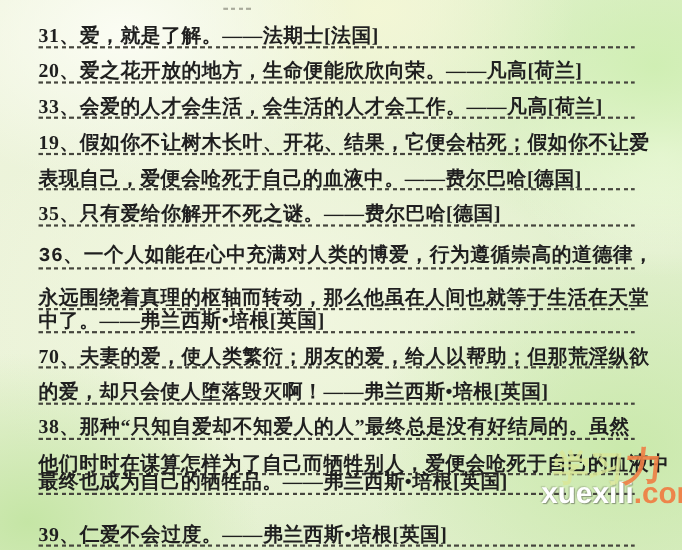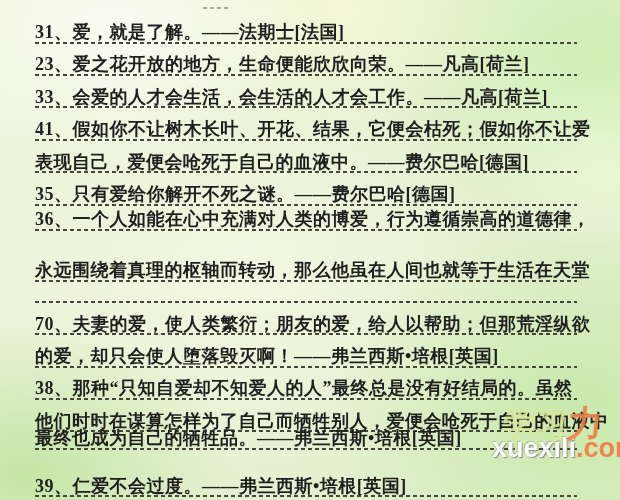--- a/index.html
+++ b/index.html
@@ -96,55 +96,56 @@
 
   <div class="top-dash-fragment"></div>
 
   <div id="lines-container">
   <div class="quote-row" style="top: 21px;">
     <span class="quote-text">31、爱，就是了解。——法期士[法国]</span>
     <div class="ruled-line"></div>
   </div>
 
   <div class="quote-row" style="top: 53.4px;">
-    <span class="quote-text">23、爱之花开放的地方，生命便能欣欣向荣。——凡高[荷兰]</span>
+    <span class="quote-text">20、爱之花开放的地方，生命便能欣欣向荣。——凡高[荷兰]</span>
     <div class="ruled-line"></div>
   </div>
 
   <div class="quote-row" style="top: 85.8px;">
     <span class="quote-text">33、会爱的人才会生活，会生活的人才会工作。——凡高[荷兰]</span>
     <div class="ruled-line"></div>
   </div>
 
   <div class="quote-row" style="top: 118.2px;">
-    <span class="quote-text">41、假如你不让树木长叶、开花、结果，它便会枯死；假如你不让爱</span>
+    <span class="quote-text">19、假如你不让树木长叶、开花、结果，它便会枯死；假如你不让爱</span>
     <div class="ruled-line"></div>
   </div>
 
   <div class="quote-row" style="top: 150.6px;">
     <span class="quote-text">表现自己，爱便会呛死于自己的血液中。——费尔巴哈[德国]</span>
     <div class="ruled-line"></div>
   </div>
 
   <div class="quote-row" style="top: 183px;">
     <span class="quote-text">35、只有爱给你解开不死之谜。——费尔巴哈[德国]</span>
     <div class="ruled-line"></div>
   </div>
 
-  <div class="quote-row" style="top: 208px;">
+  <div class="quote-row" style="top: 222px; font-family: Liberation Mono, monospace;">
     <span class="quote-text">36、一个人如能在心中充满对人类的博爱，行为遵循崇高的道德律，</span>
     <div class="ruled-line"></div>
   </div>
 
   <div class="quote-row" style="top: 259px;">
     <span class="quote-text">永远围绕着真理的枢轴而转动，那么他虽在人间也就等于生活在天堂</span>
     <div class="ruled-line"></div>
   </div>
 
   <div class="quote-row" style="top: 280.2px;">
+    <span class="quote-text">中了。——弗兰西斯•培根[英国]</span>
     <div class="ruled-line"></div>
   </div>
 
   <div class="quote-row" style="top: 312.6px;">
     <span class="quote-text">70、夫妻的爱，使人类繁衍；朋友的爱，给人以帮助；但那荒淫纵欲</span>
     <div class="ruled-line"></div>
   </div>
 
   <div class="quote-row" style="top: 345px;">
     <span class="quote-text">的爱，却只会使人堕落毁灭啊！——弗兰西斯•培根[英国]</span>

